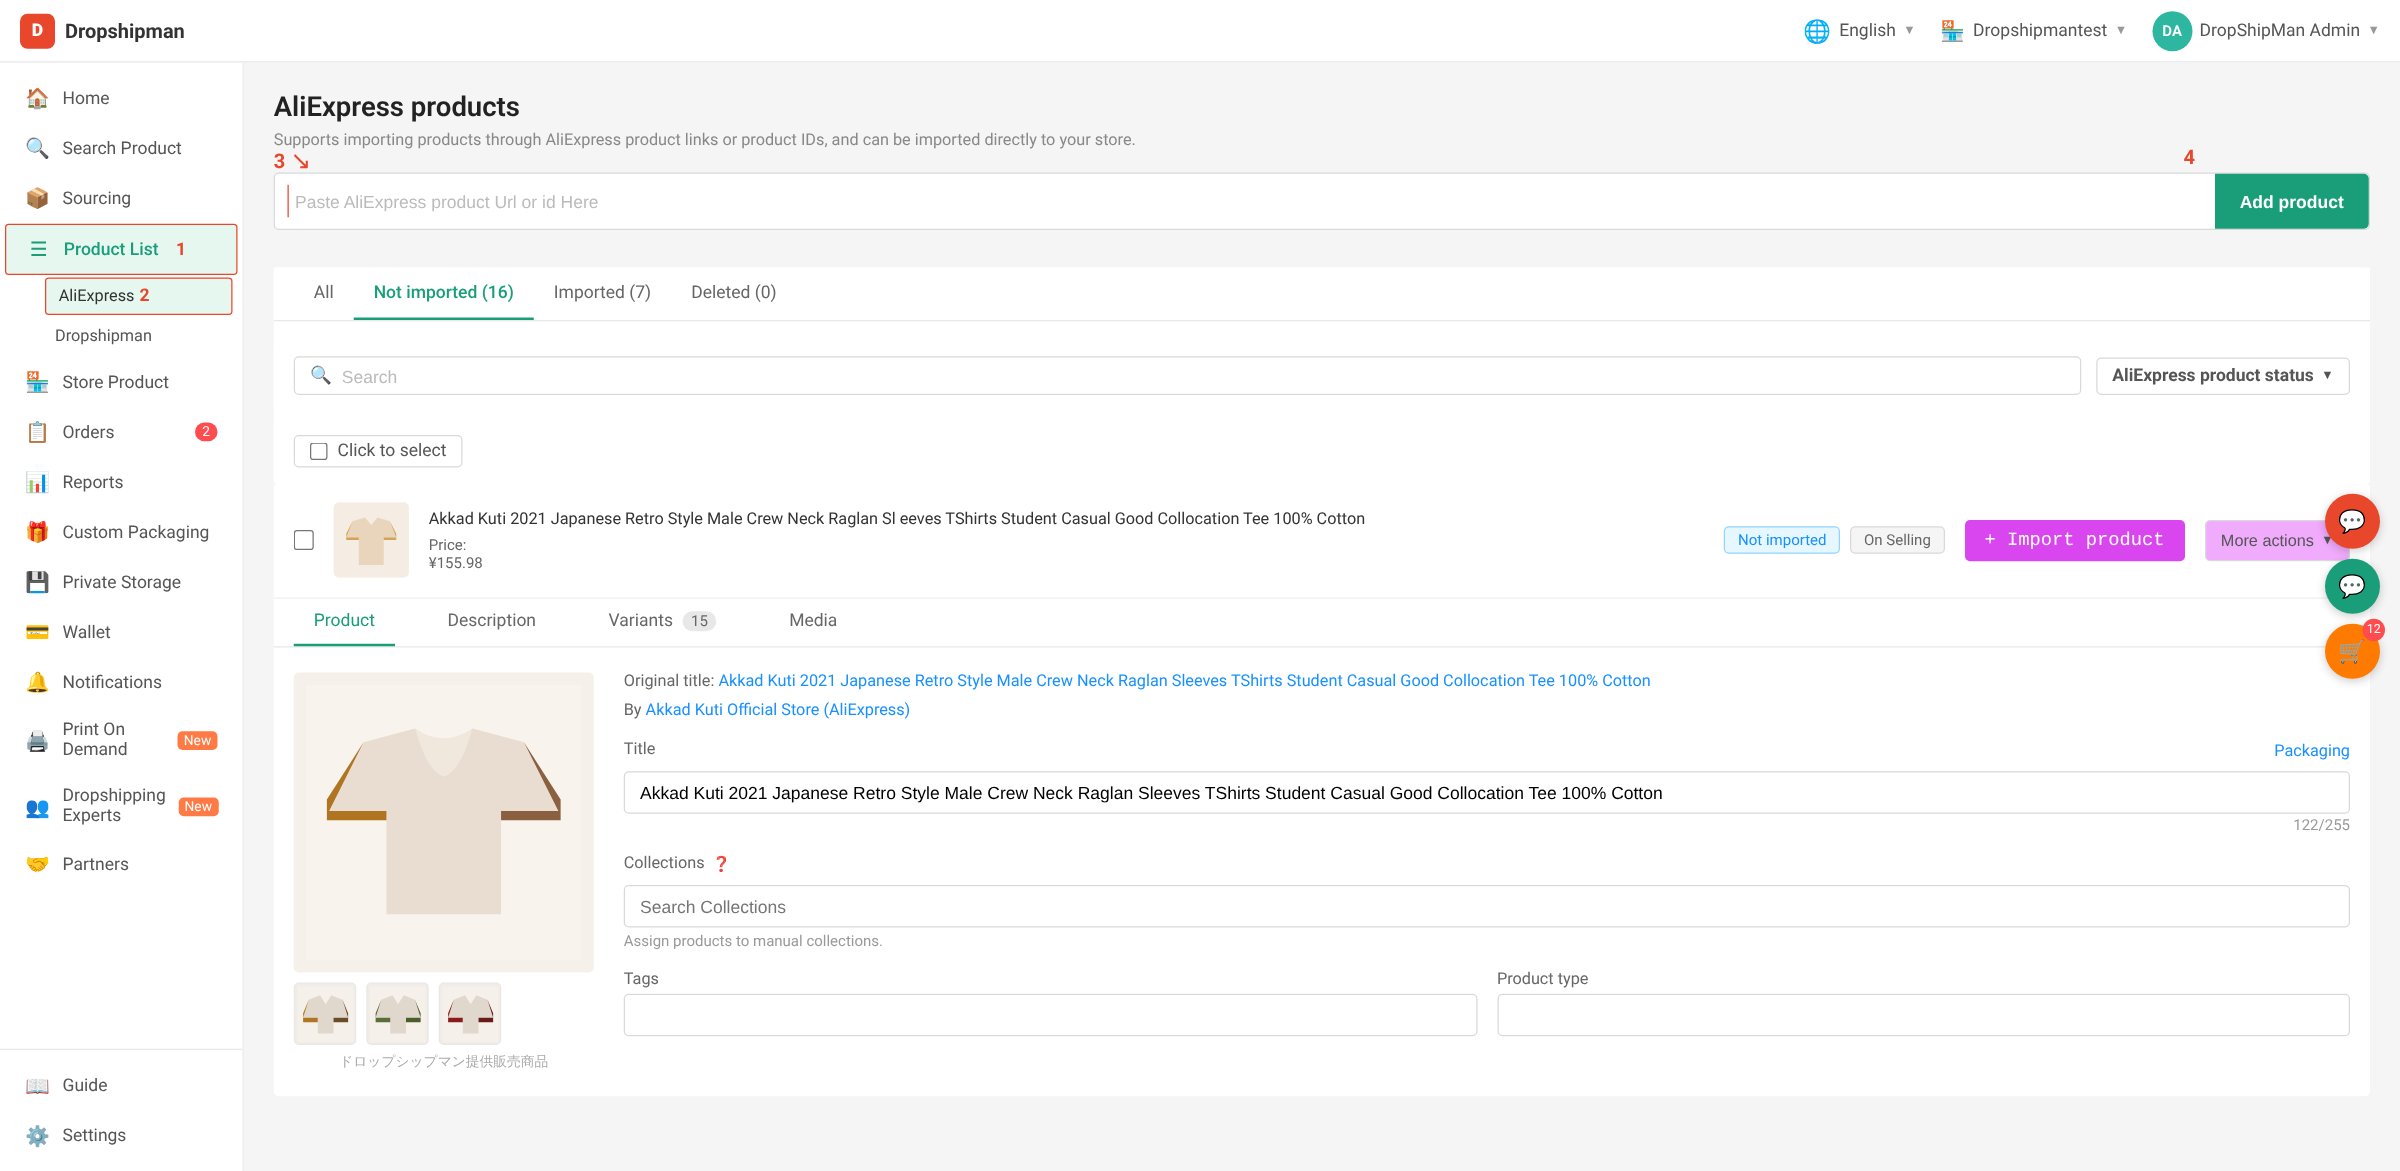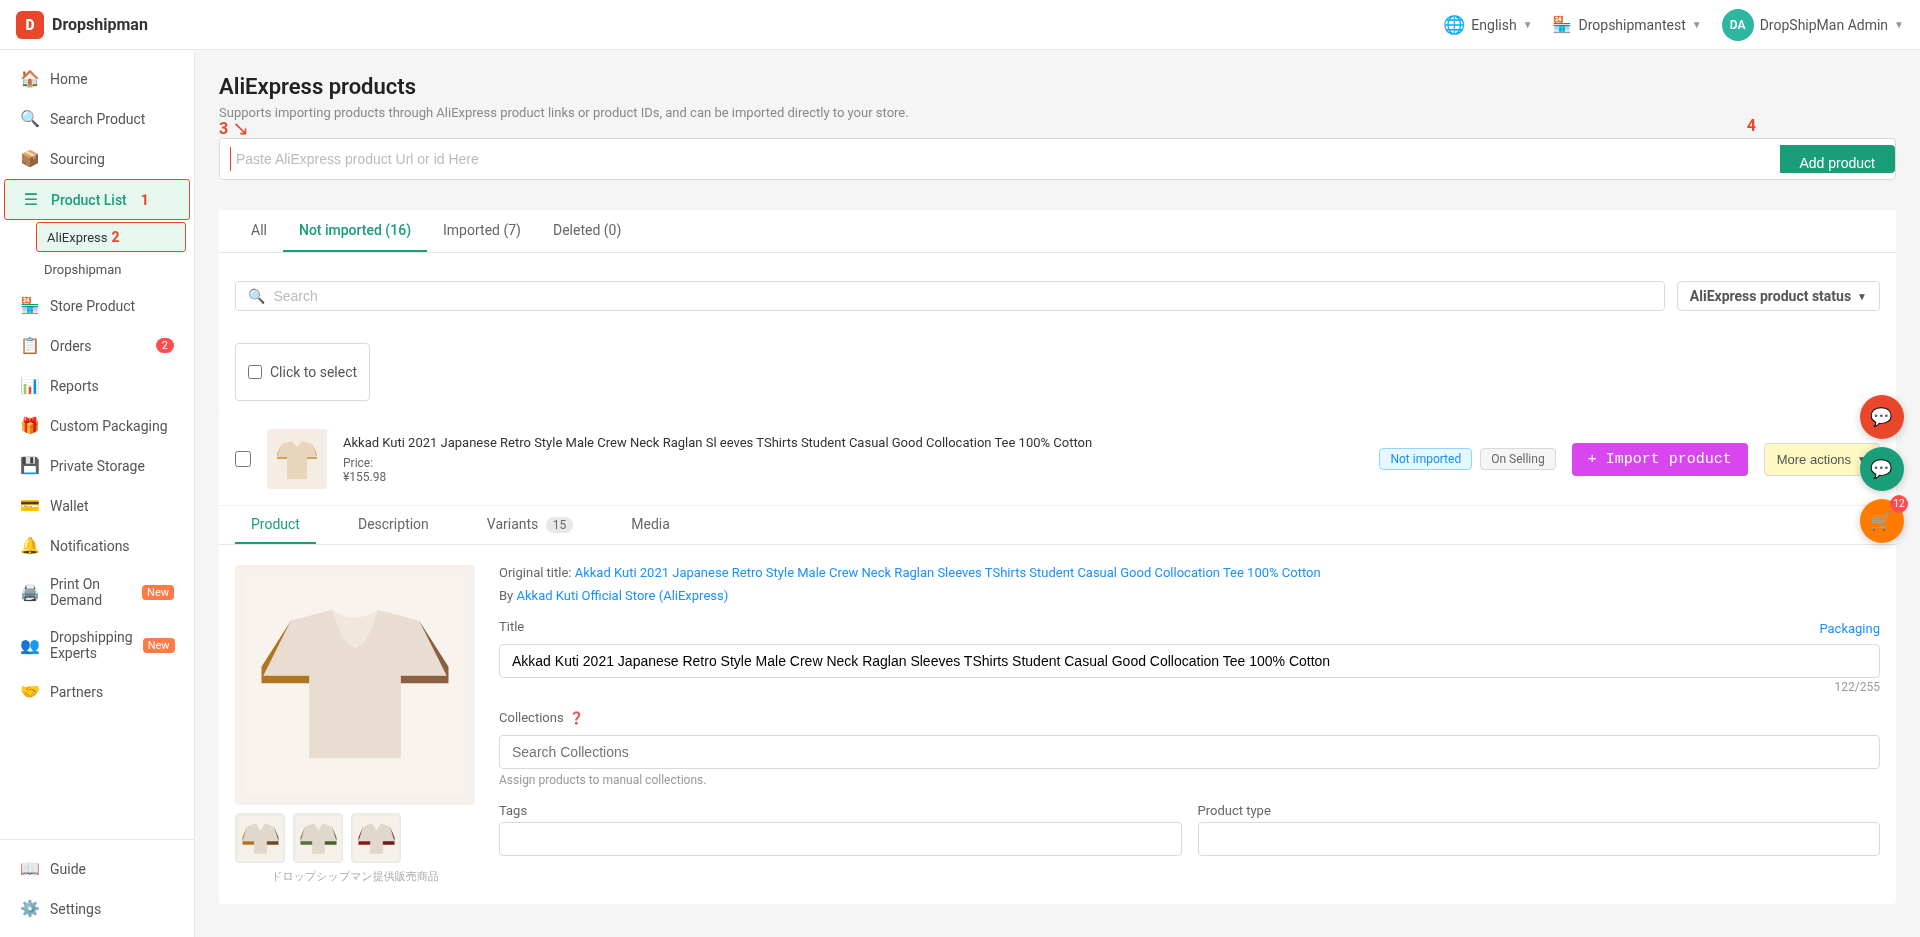--- a/index.html
+++ b/index.html
@@ -35,55 +35,55 @@
     
     .main { flex: 1; overflow-y: auto; background: #f5f5f5; padding: 24px; }
     .page-title { font-size: 22px; font-weight: 600; color: #222; margin-bottom: 6px; }
     .page-subtitle { font-size: 13px; color: #888; margin-bottom: 18px; }
 
     
     .url-input-area { background: #fff; border: 1px solid #d9d9d9; border-radius: 4px; display: flex; align-items: center; margin-bottom: 20px; position: relative; }
     .url-input-area::before { content: ''; position: absolute; left: 10px; top: 50%; transform: translateY(-50%); width: 1px; height: 60%; background: #e8472b; }
     .url-input { flex: 1; border: none; outline: none; padding: 12px 16px; font-size: 14px; color: #bbb; border-radius: 4px; }
     .url-input::placeholder { color: #bbb; }
-    .add-product-btn { background: #1a9e7a; color: #fff; border: none; padding: 10px 20px; font-size: 14px; cursor: pointer; border-radius: 0 4px 4px 0; font-weight: 400; white-space: nowrap; height: 28px; }
+    .add-product-btn { background: #1a9e7a; color: #fff; border: none; padding: 10px 20px; font-size: 14px; cursor: pointer; border-radius: 0 4px 4px 0; font-weight: 700; white-space: nowrap; height: 44px; }
     .url-area-wrapper { position: relative; margin-bottom: 30px; }
 
     
     .tabs-bar { display: flex; border-bottom: 1px solid #e8e8e8; background: #fff; margin-bottom: 16px; padding: 0 16px; }
     .tab-item { padding: 12px 16px; cursor: pointer; color: #666; font-size: 14px; border-bottom: 2px solid transparent; }
     .tab-item.active { color: #1a9e7a; border-bottom: 2px solid #1a9e7a; font-weight: 500; }
 
     
     .search-filter-row { display: flex; align-items: center; gap: 12px; margin-bottom: 12px; background: #fff; padding: 12px 16px; border-radius: 4px 4px 0 0; }
     .search-box { display: flex; align-items: center; flex: 1; border: 1px solid #d9d9d9; border-radius: 4px; padding: 6px 12px; gap: 8px; }
     .search-box input { border: none; outline: none; flex: 1; font-size: 14px; color: #333; }
     .search-box input::placeholder { color: #bbb; }
     .search-icon { color: #bbb; font-size: 14px; }
     .filter-btn { display: flex; align-items: center; gap: 6px; border: 1px solid #d9d9d9; border-radius: 4px; padding: 6px 12px; cursor: pointer; color: #555; font-size: 14px; background: #fff; white-space: nowrap; font-weight: bold; }
 
     
     .select-row { display: flex; align-items: center; gap: 10px; padding: 8px 16px 12px; background: #fff; }
-    .checkbox-wrapper { display: flex; align-items: center; gap: 8px; border: 1px solid #d9d9d9; border-radius: 4px; padding: 20px 12px; cursor: pointer; color: #555; }
+    .checkbox-wrapper { display: flex; align-items: center; gap: 8px; border: 1px solid #d9d9d9; border-radius: 4px; padding: 4px 12px; cursor: pointer; color: #555; }
     .checkbox-wrapper input[type=checkbox] { width: 14px; height: 14px; }
 
     
     .product-section { background: #fff; border-radius: 4px; margin-bottom: 16px; overflow: hidden; }
     .product-header { display: flex; align-items: center; gap: 16px; padding: 16px; border-bottom: 1px solid #f0f0f0; }
     .prod-checkbox { width: 16px; height: 16px; flex-shrink: 0; }
     .prod-thumb { width: 60px; height: 60px; background: #f0ece6; border-radius: 4px; overflow: hidden; display: flex; align-items: center; justify-content: center; flex-shrink: 0; }
     .prod-info { flex: 1; }
     .prod-title { font-size: 13px; color: #333; line-height: 1.4; margin-bottom: 4px; }
     .prod-price { font-size: 12px; color: #666; }
     .prod-price span { display: block; }
     .prod-badges { display: flex; align-items: center; gap: 8px; margin-left: auto; }
     .badge-not-imported { background: #e6f7ff; color: #1890ff; border: 1px solid #91d5ff; padding: 3px 10px; border-radius: 4px; font-size: 12px; white-space: nowrap; text-align: right; }
     .badge-on-selling { background: #f5f5f5; color: #666; border: 1px solid #d9d9d9; padding: 3px 10px; border-radius: 4px; font-size: 12px; white-space: nowrap; }
     .import-btn { background: #d946ef; color: #fff; border: none; padding: 8px 16px; border-radius: 4px; font-size: 15px; cursor: pointer; display: flex; align-items: center; gap: 6px; white-space: nowrap; font-family: Liberation Mono, monospace; }
-    .more-actions-btn { border: 1px solid #d9d9d9; background: #fef9c3; padding: 8px 12px; border-radius: 4px; font-size: 13px; cursor: pointer; display: flex; align-items: center; gap: 6px; color: #555; white-space: nowrap; }
+    .more-actions-btn { border: 1px solid #d9d9d9; background: #f0abfc; padding: 8px 12px; border-radius: 4px; font-size: 13px; cursor: pointer; display: flex; align-items: center; gap: 6px; color: #555; white-space: nowrap; }
 
     
     .detail-tabs { display: flex; border-bottom: 1px solid #e8e8e8; padding: 0 16px; gap: 26px; }
     .detail-tab { padding: 10px 16px; cursor: pointer; color: #666; font-size: 14px; border-bottom: 2px solid transparent; }
     .detail-tab.active { color: #1a9e7a; border-bottom: 2px solid #1a9e7a; }
     .detail-tab .badge { background: #e8e8e8; color: #666; border-radius: 10px; padding: 1px 7px; font-size: 12px; margin-left: 4px; }
 
     
     .detail-content { display: flex; gap: 24px; padding: 20px 16px; }
     .product-images { width: 240px; flex-shrink: 0; }

